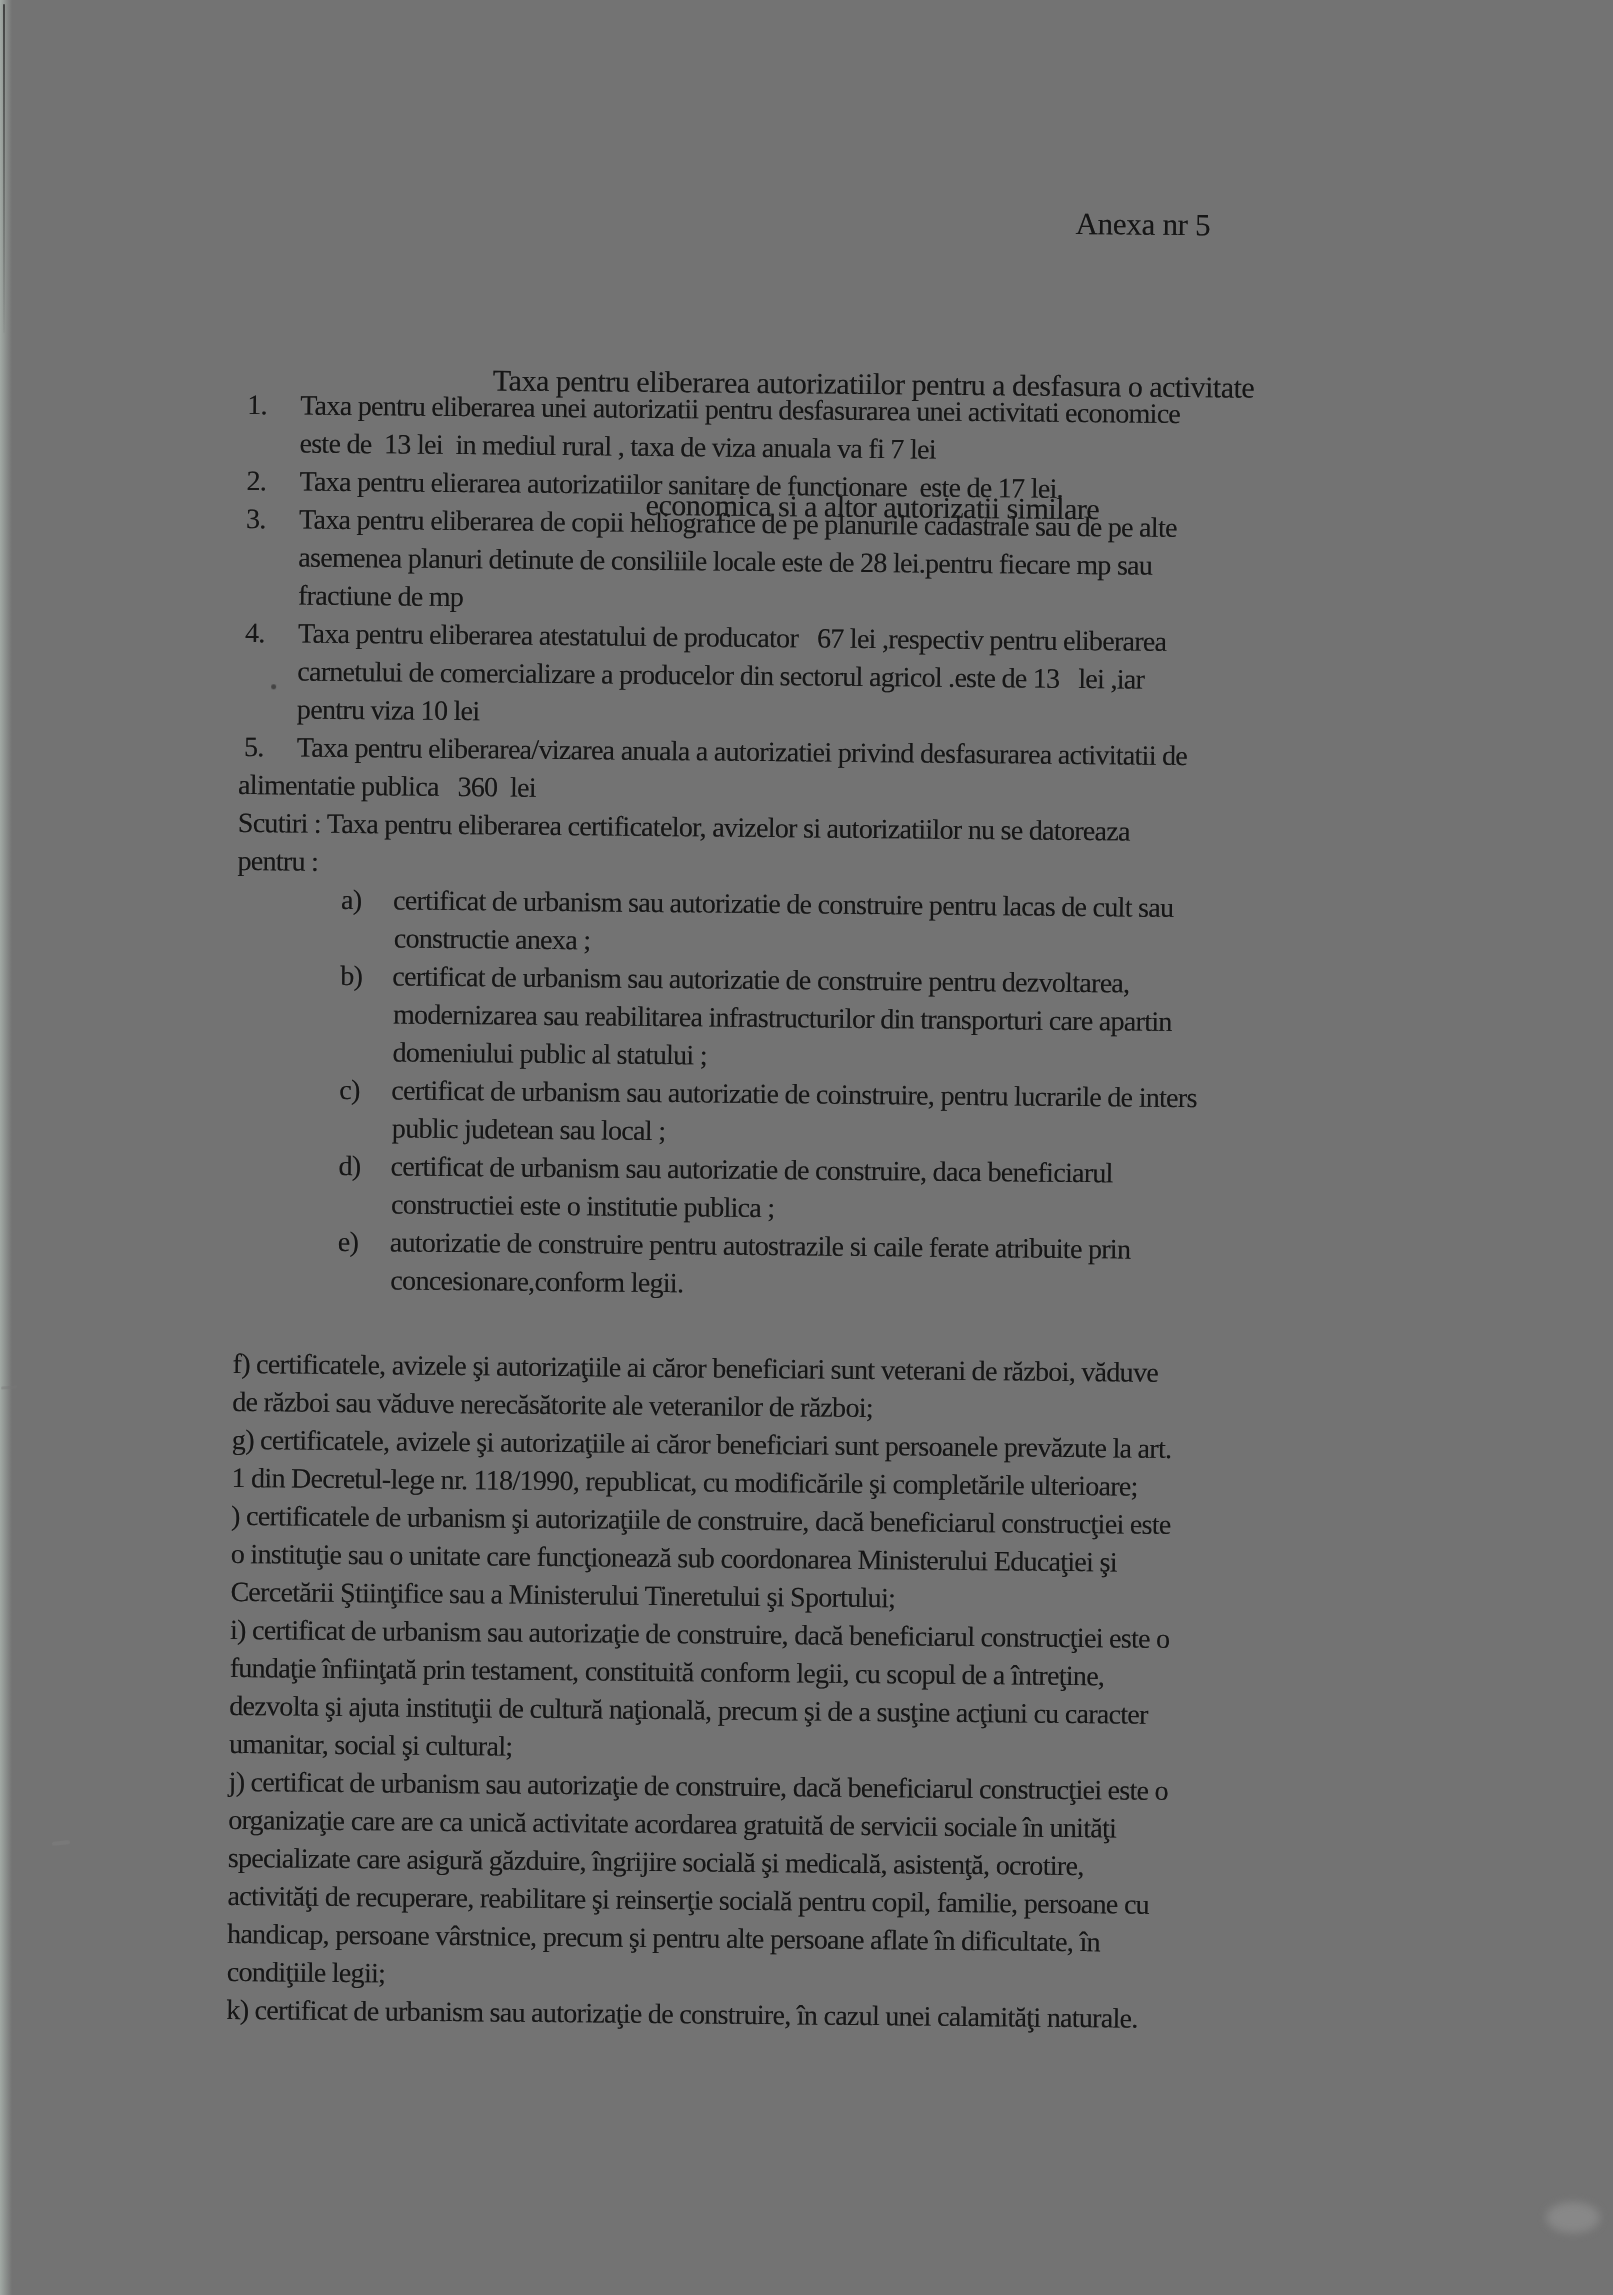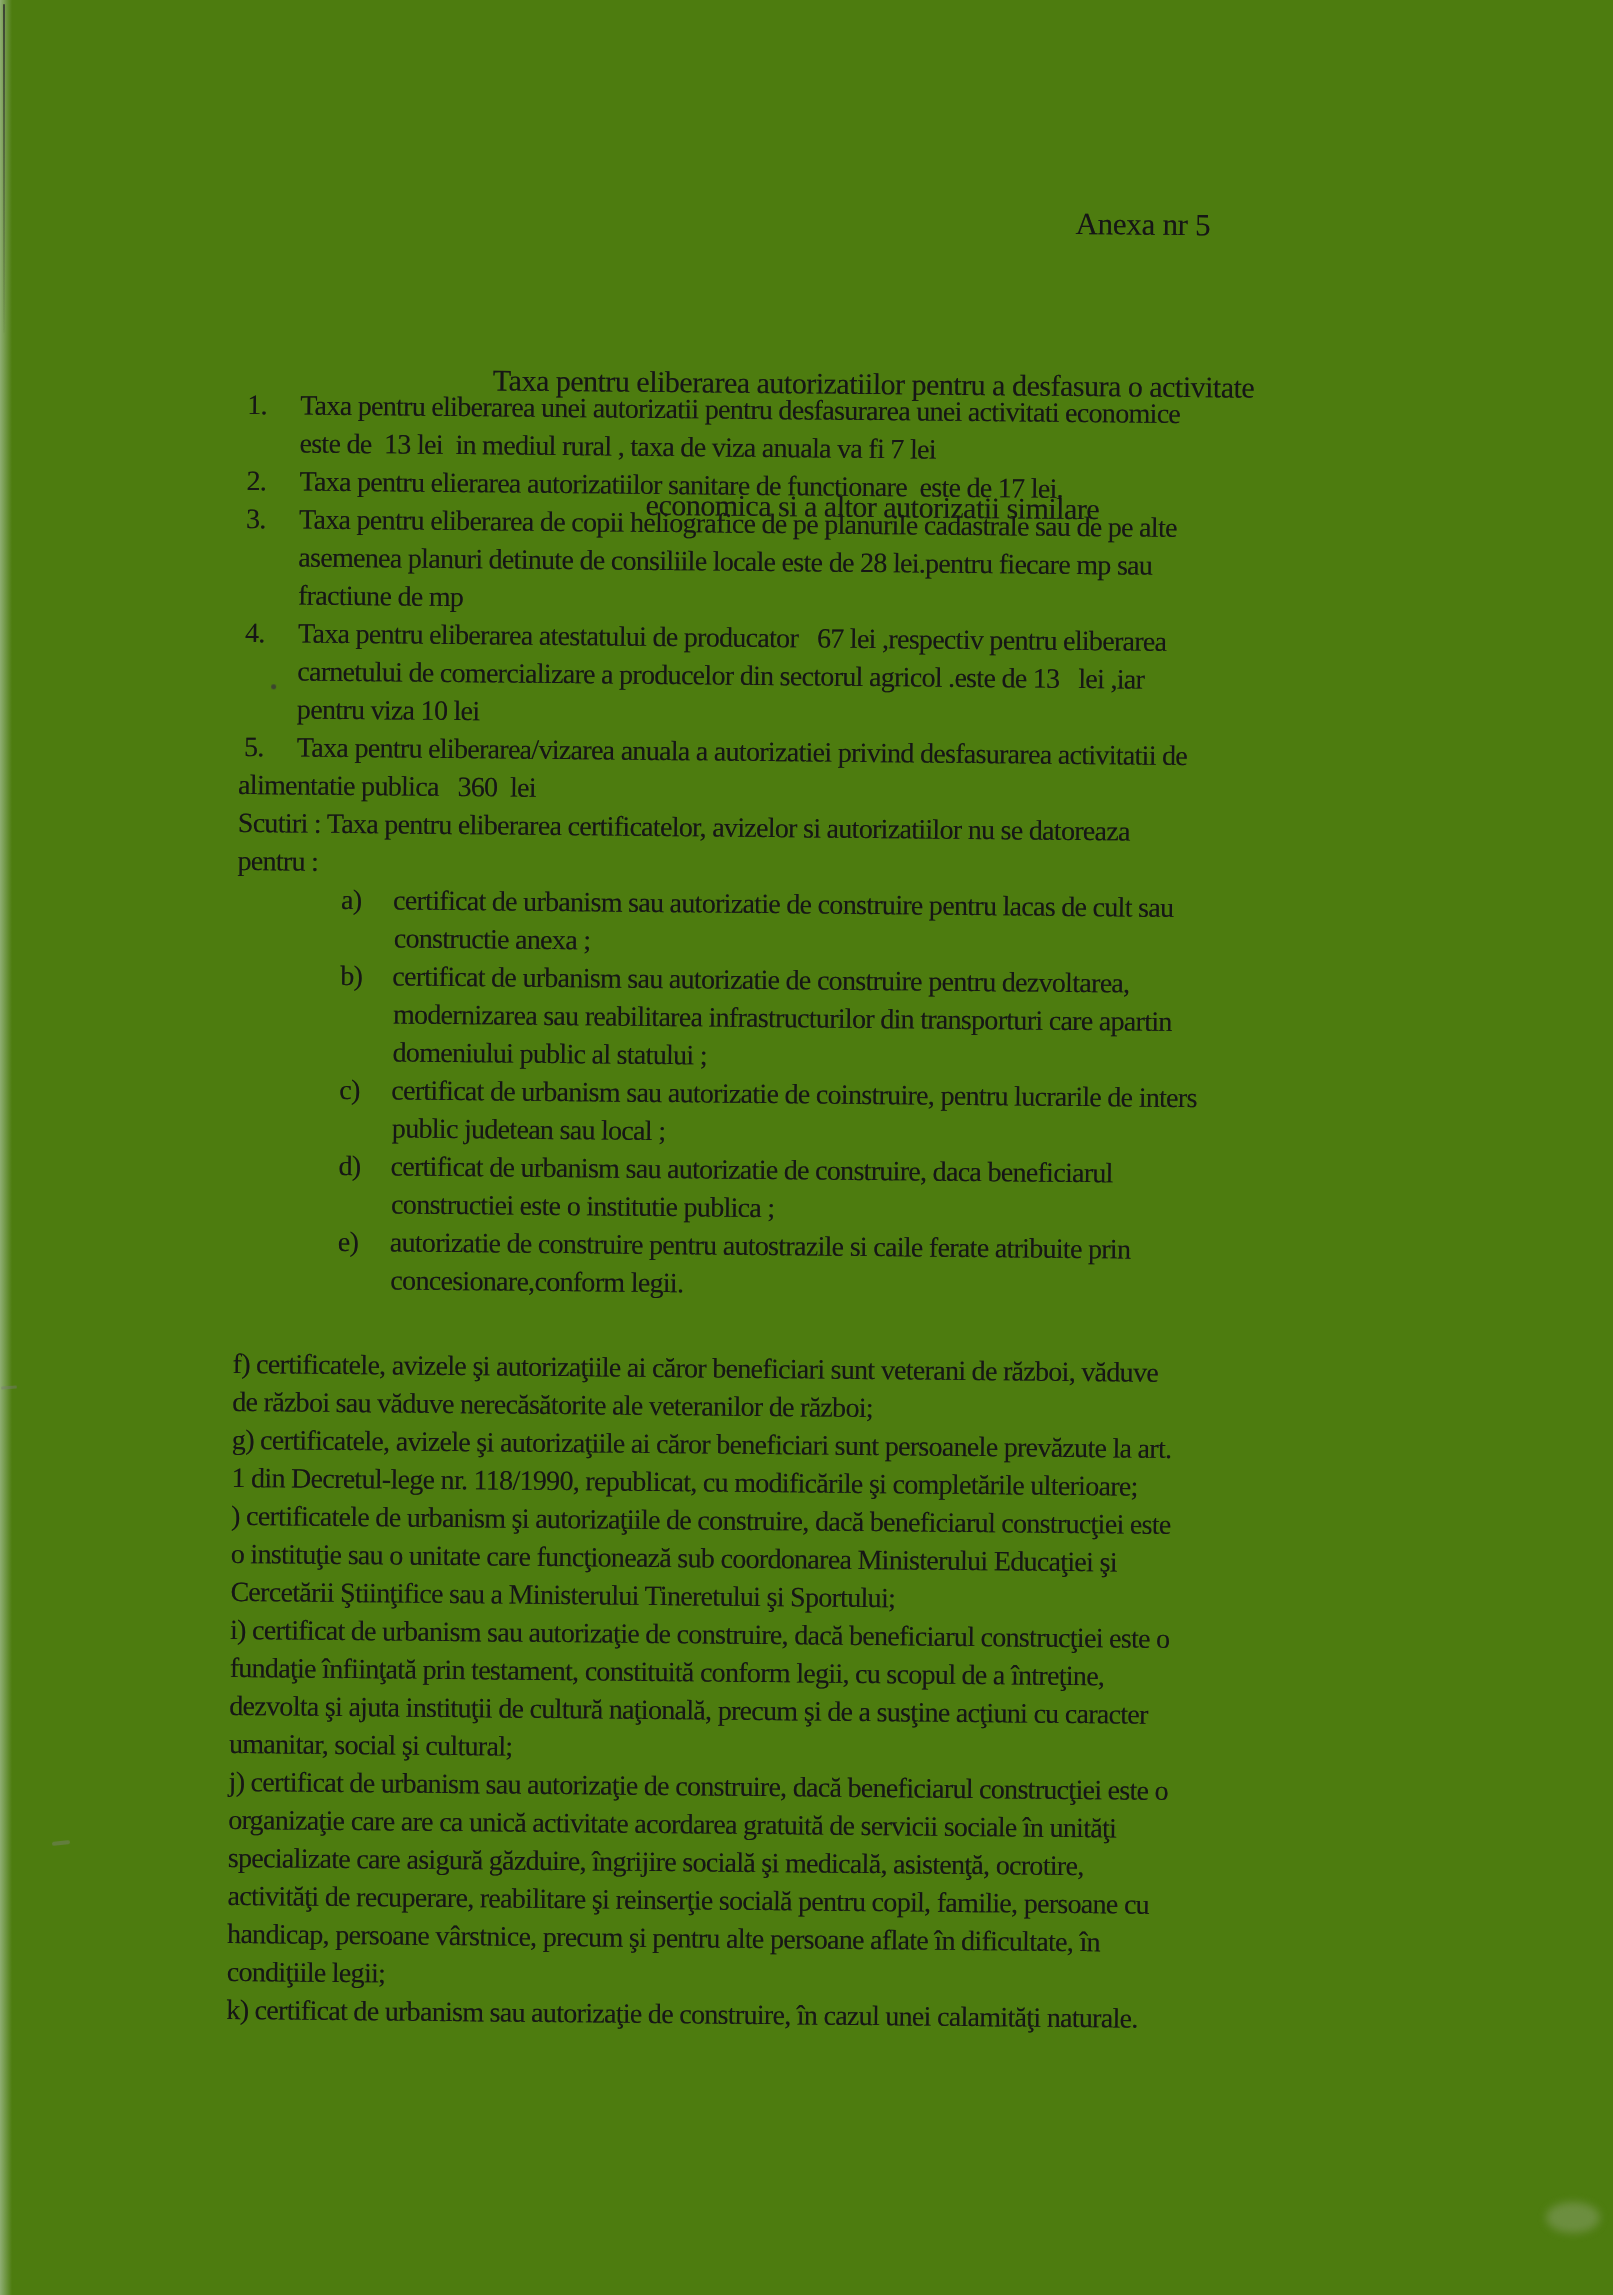--- a/index.html
+++ b/index.html
@@ -66,21 +66,21 @@
     background: rgba(55,55,55,0.8); border-radius: 50%; filter: blur(0.3px);
   }
   .corner-blob {
     position: absolute; left: 1546px; top: 2202px; width: 54px; height: 31px;
     background: rgba(190,190,190,0.28); border-radius: 50%; filter: blur(4px);
   }
 </style>
 </head>
 <body>
 
-<div class="page" style="background: #4d7c0f; color: rgb(22, 22, 22);">
+<div class="page" style="background: #737373; color: rgb(22, 22, 22);">
   <div class="edge-tint"></div>
   <div class="edge-line"></div>
 
   <div class="rot txtsoft">
     <div class="anexa">Anexa nr 5</div>
 
     <div class="title">
       <div>Taxa pentru eliberarea autorizatiilor pentru a desfasura o activitate</div>
       <div>economica si a altor autorizatii similare</div>
     </div>

